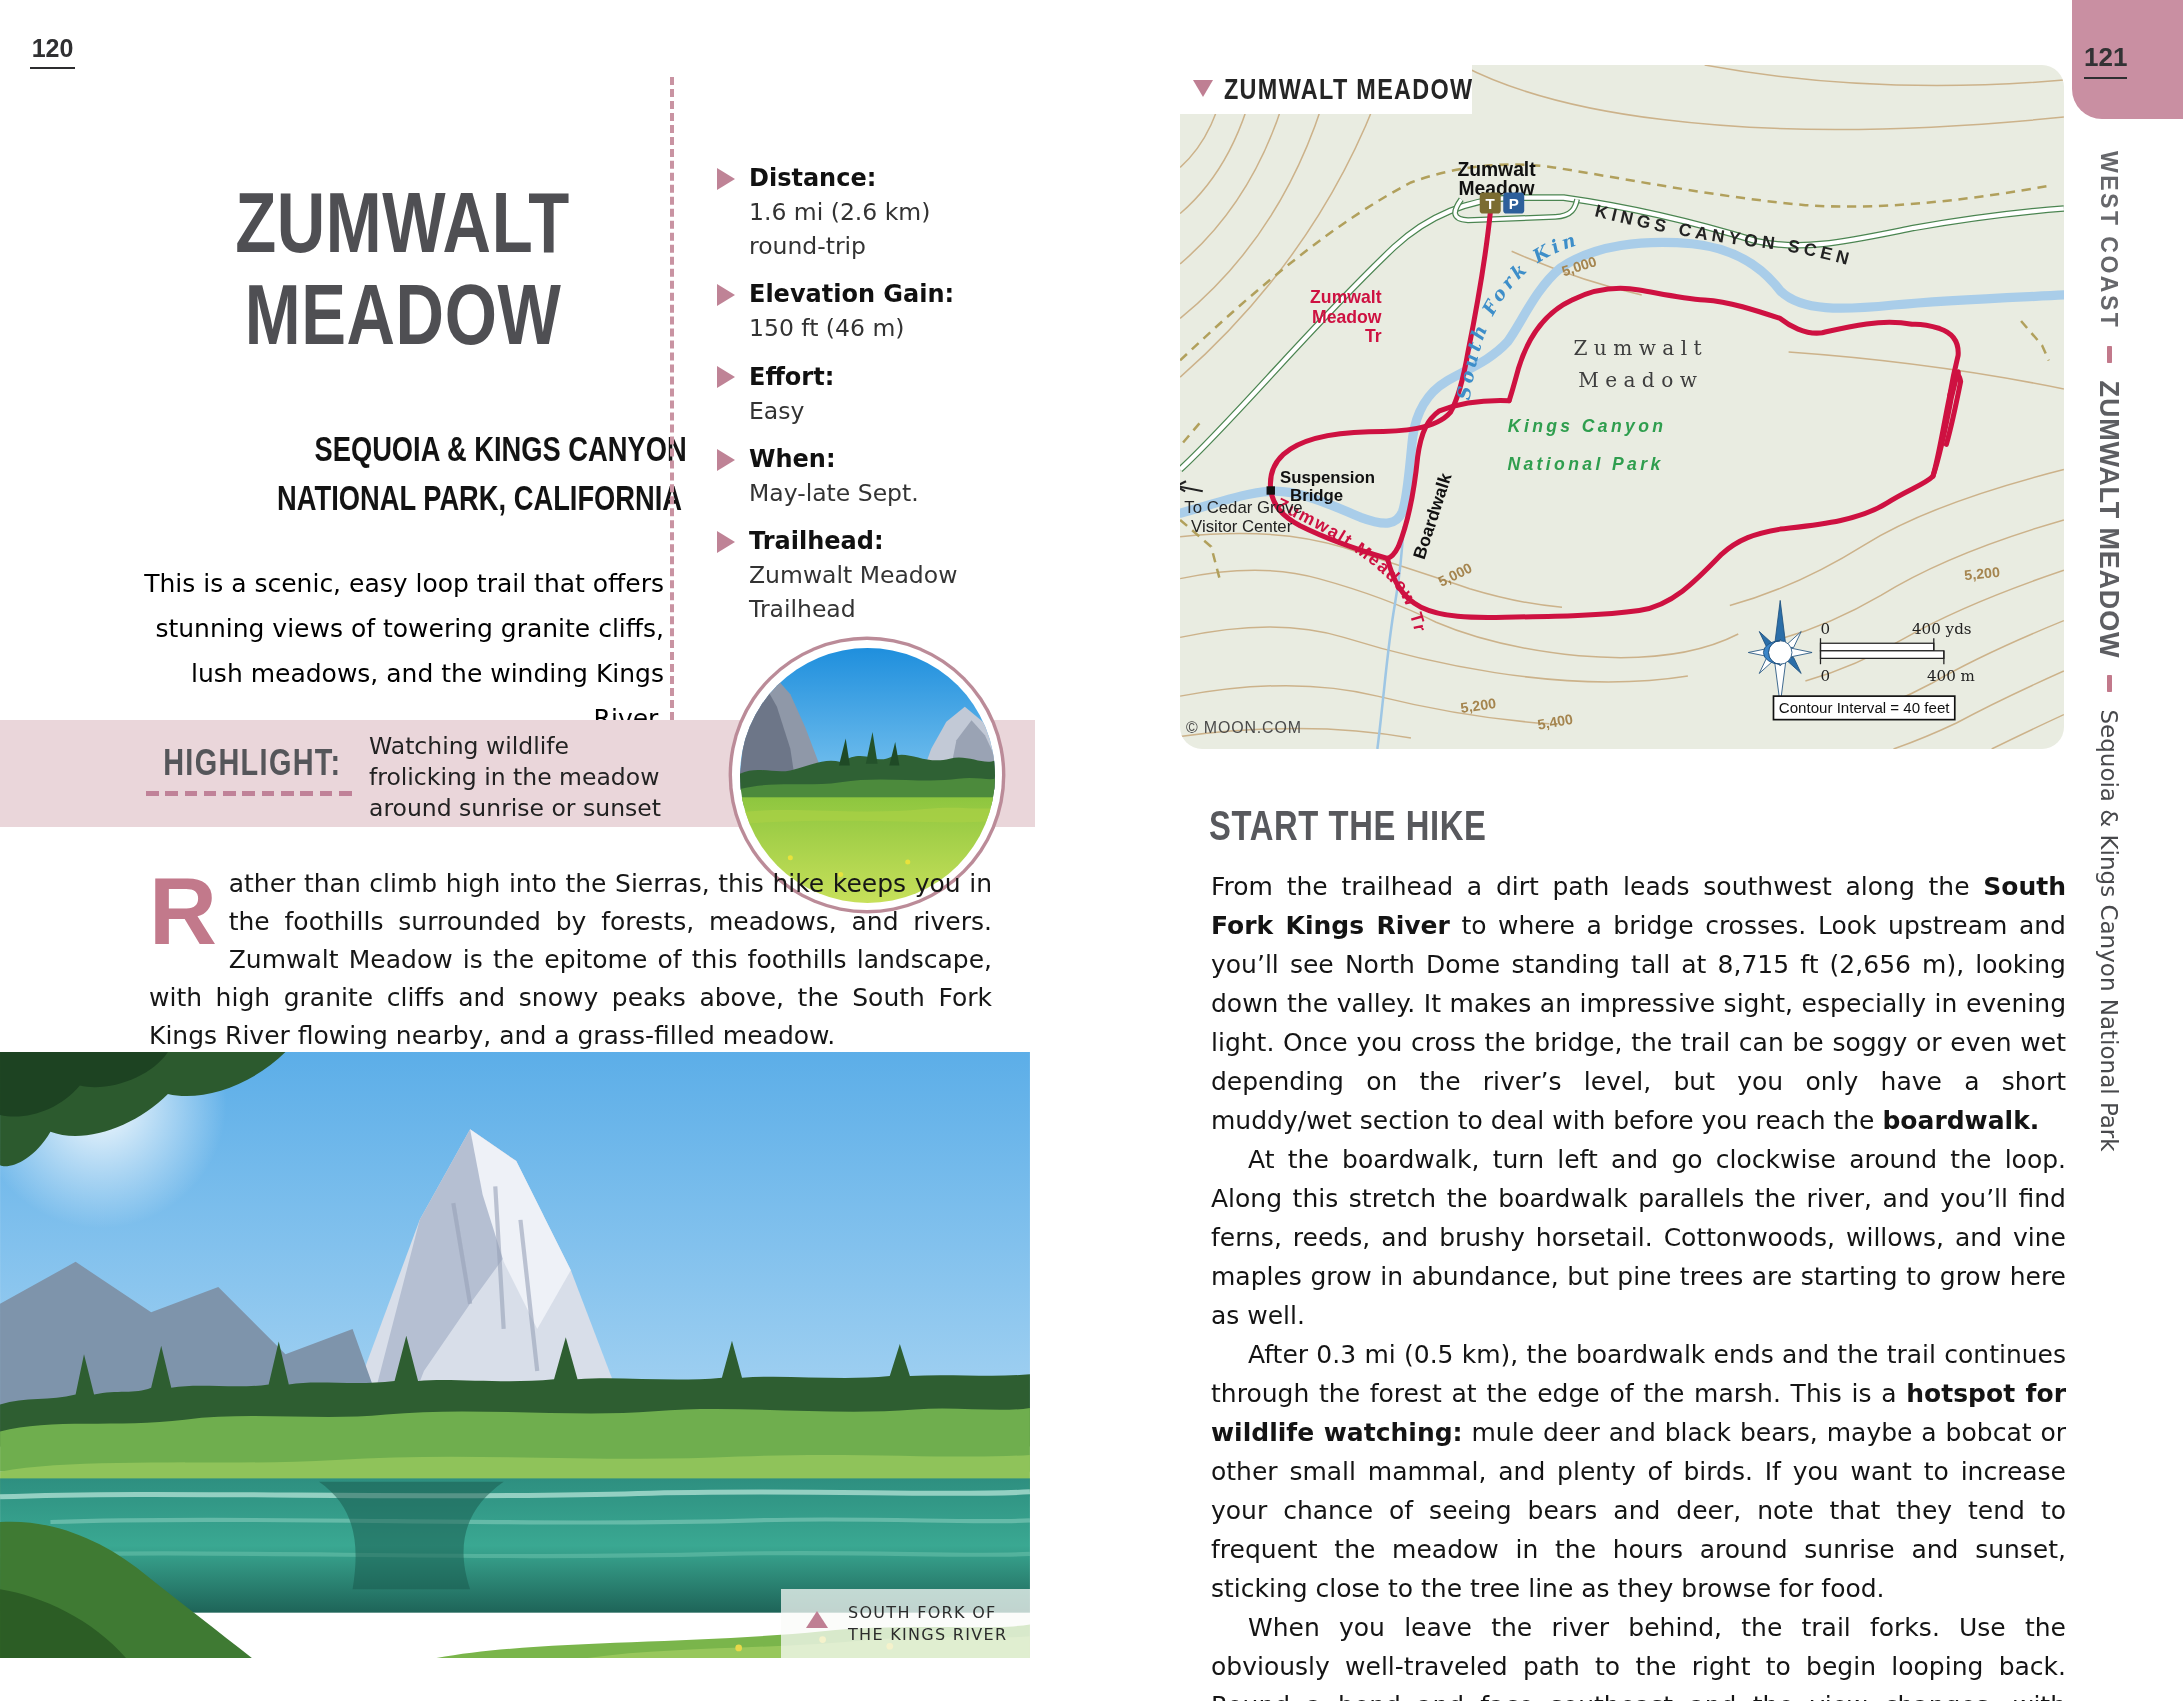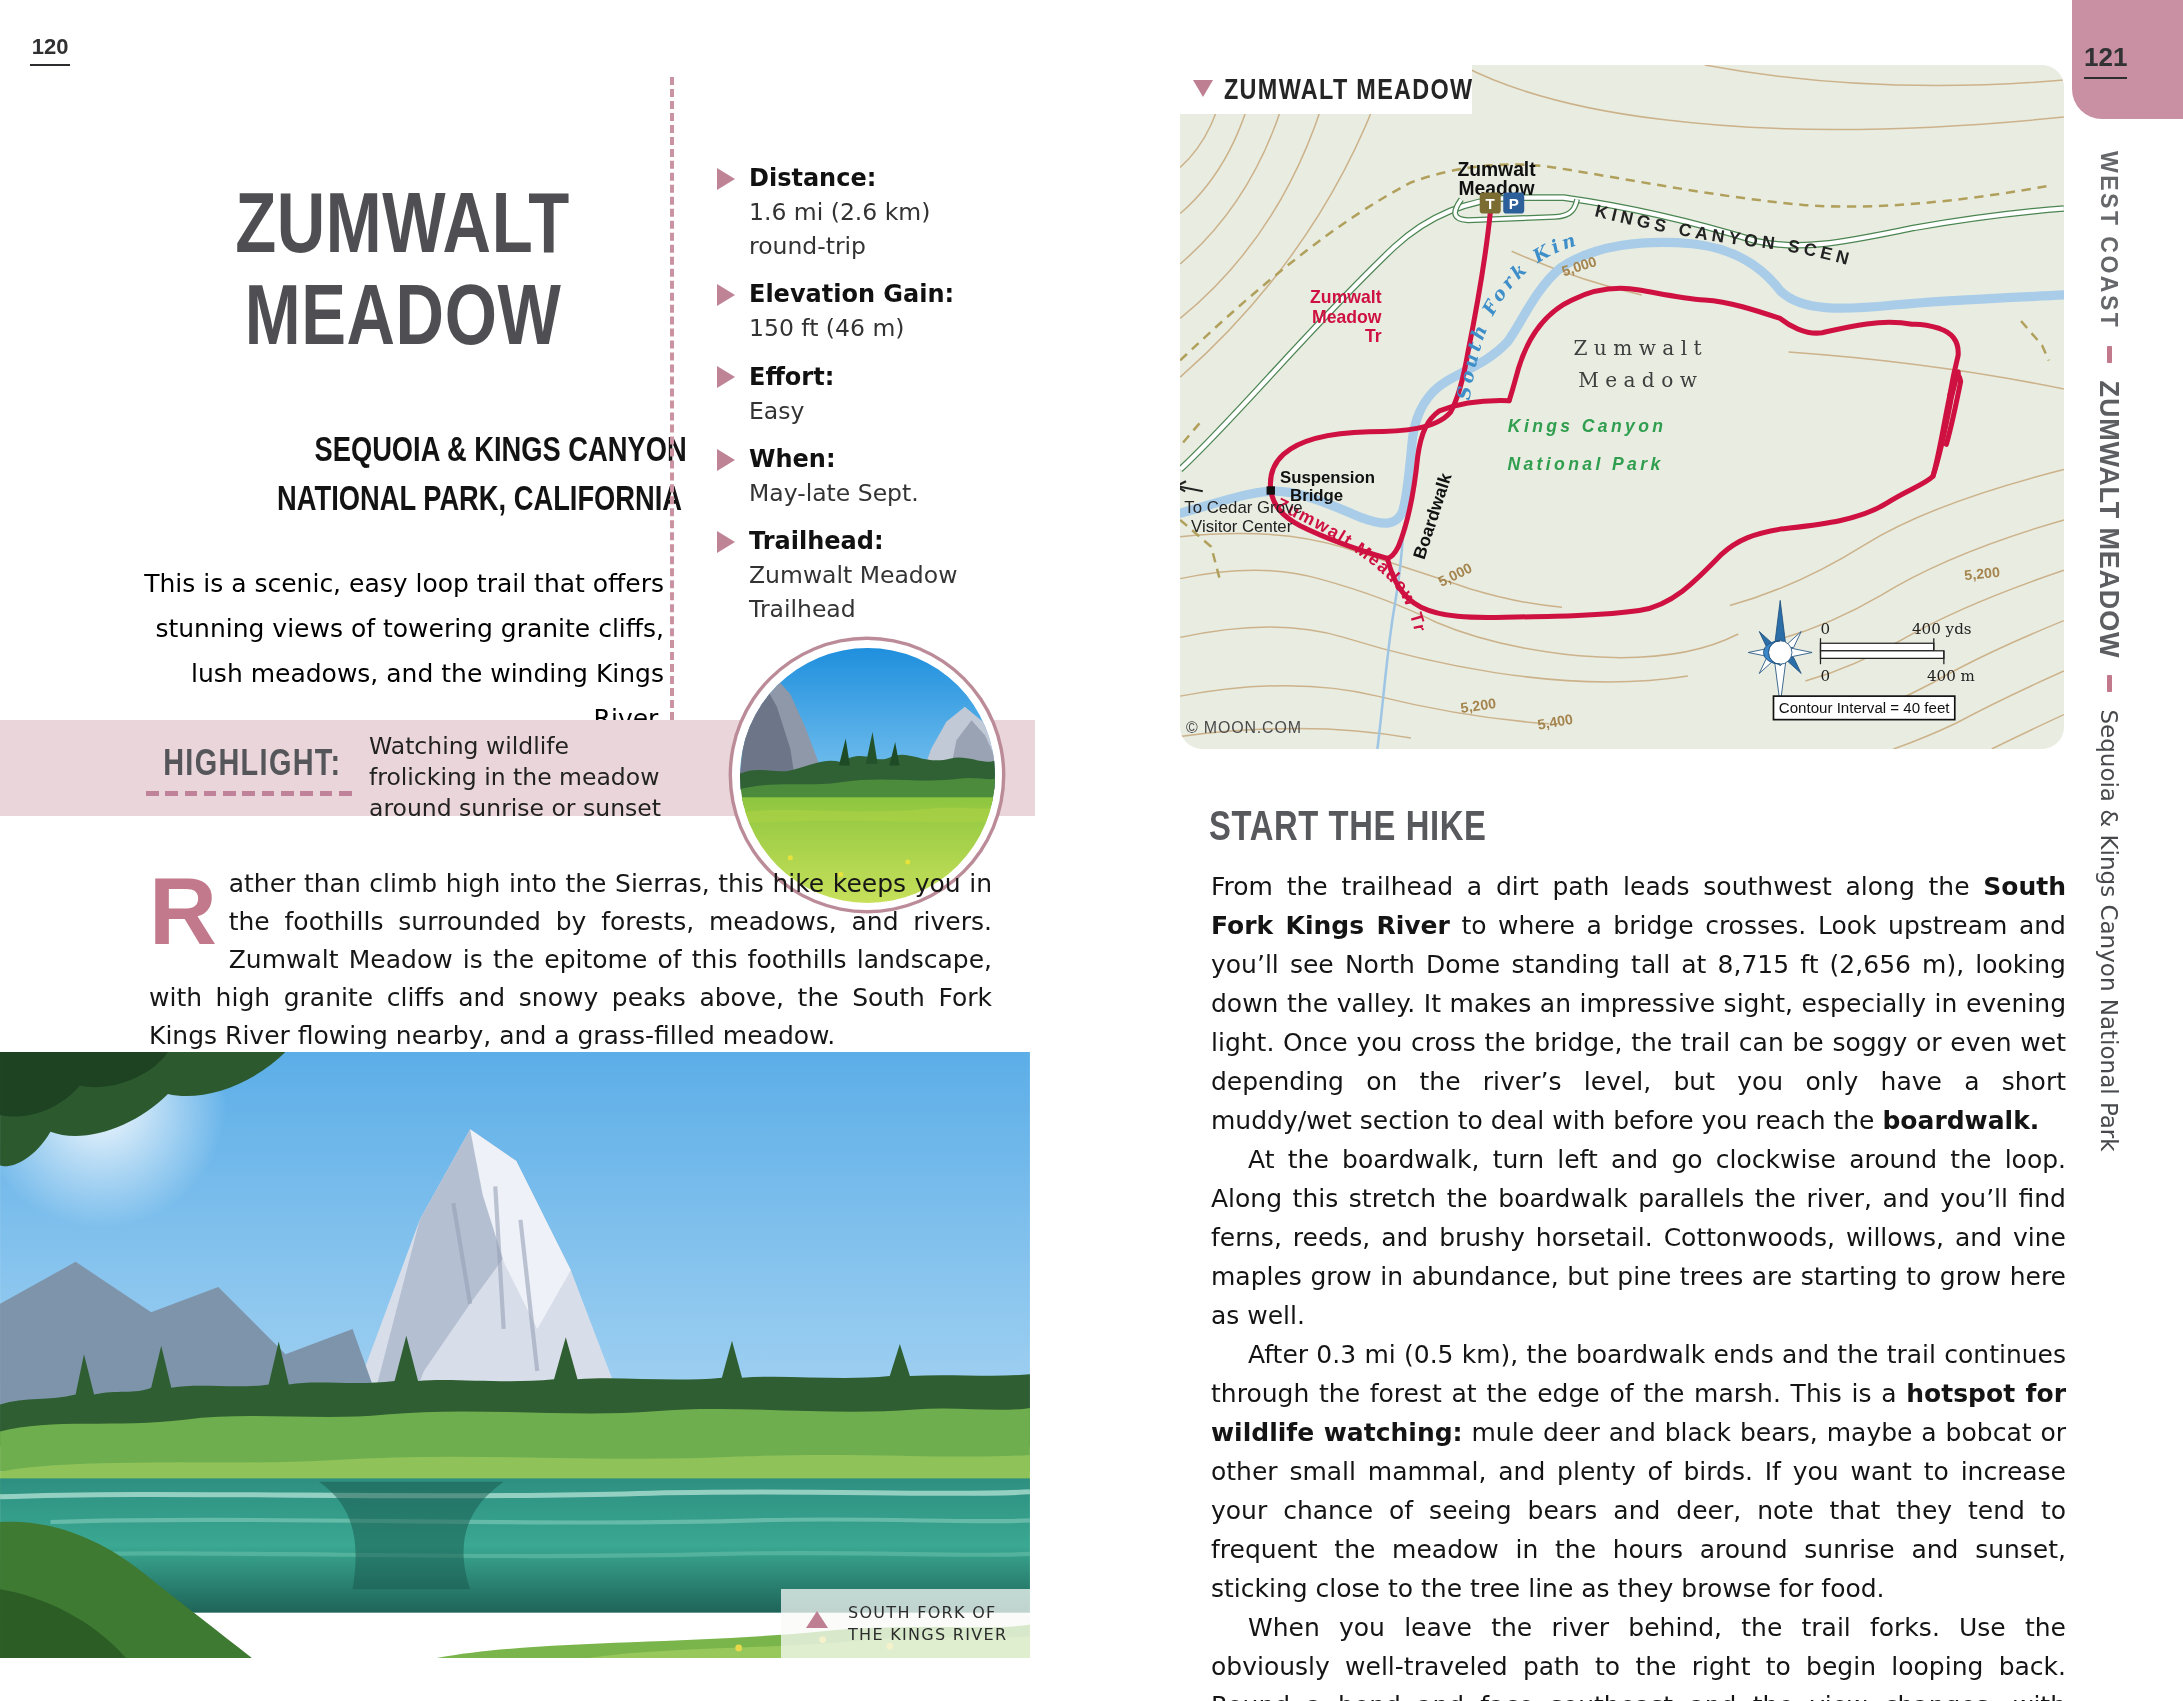--- a/index.html
+++ b/index.html
@@ -3,39 +3,39 @@
 <meta charset="utf-8">
 <style>
   html,body{margin:0;padding:0;background:#ffffff;}
   #page{position:relative;width:2183px;height:1701px;background:#ffffff;overflow:hidden;
         font-family:"DejaVu Sans",sans-serif;color:#1c1c1c;}
   .abs{position:absolute;}
   .cond{display:inline-block;transform:scaleX(.78);transform-origin:center;white-space:nowrap;}
   .cond-l{display:inline-block;transform:scaleX(.78);transform-origin:left center;white-space:nowrap;}
 
   
-  .pagenum{font-family:"Liberation Sans",sans-serif;font-weight:bold;font-size:22px;color:#303032;
+  .pagenum{font-family:"Liberation Sans",sans-serif;font-weight:bold;font-size:25px;color:#303032;
            border-bottom:2.5px solid #2c2c2e;padding:0 1.7px 4.2px 1.7px;}
   .hikenum{left:277px;top:91px;width:252px;text-align:center;font-family:"Liberation Sans",sans-serif;
            font-weight:bold;font-size:59px;color:#c2798b;}
   .title{left:67px;top:176px;width:672px;text-align:center;font-family:"Liberation Sans",sans-serif;
          font-weight:bold;font-size:86px;line-height:92px;color:#4f4f53;letter-spacing:0.8px;}
   .subtitle{left:67px;top:424px;width:672px;text-align:right;font-family:"Liberation Sans",sans-serif;
             font-weight:bold;font-size:35px;line-height:49px;color:#131313;}
   .intro{left:143px;top:561px;width:521px;text-align:right;font-size:25px;line-height:45px;color:#000000;}
   .divider{left:670px;top:77px;width:0;height:643px;border-left:4.2px dashed #c993a2;border-left:4.2px dashed #c993a2;}
 
   .stats{left:717px;top:161px;width:277px;}
   .stat-item{position:relative;margin-bottom:14.3px;padding-left:32px;}
   .stat-tri{position:absolute;left:0;top:6.7px;width:0;height:0;
             border-left:18.5px solid #bf8396;border-top:11px solid transparent;border-bottom:11px solid transparent;}
   .stat-label{font-weight:bold;font-size:24px;line-height:34px;color:#111;}
   .stat-value{font-size:23.5px;line-height:34px;color:#333;white-space:pre-line;}
 
-  .hl-bar{left:0;top:720px;width:1035px;height:96px;background:#ead6da;}
+  .hl-bar{left:0;top:720px;width:1035px;height:107px;background:#ead6da;}
   .hl-label-wrap{position:absolute;left:126px;top:22px;width:252px;text-align:center;}
   .hl-label{font-family:"Liberation Sans",sans-serif;font-weight:bold;font-size:37px;color:#55565a;letter-spacing:1.7px;}
   .hl-dashes{margin:6.7px auto 0 auto;width:212px;height:5px;
              background:repeating-linear-gradient(90deg,#c08298 0 12.6px,rgba(0,0,0,0) 12.6px 19.3px);}
   .hl-text{position:absolute;left:369px;top:11px;width:302px;font-size:23.5px;line-height:31px;color:#222;}
 
   .circle-photo{left:732px;top:640px;width:270px;height:270px;border-radius:50%;
                 background:#ffffff;box-shadow:0 0 0 3.4px #bb8b98;padding:0;}
   .circle-photo svg{position:absolute;left:7.6px;top:7.6px;}
 

